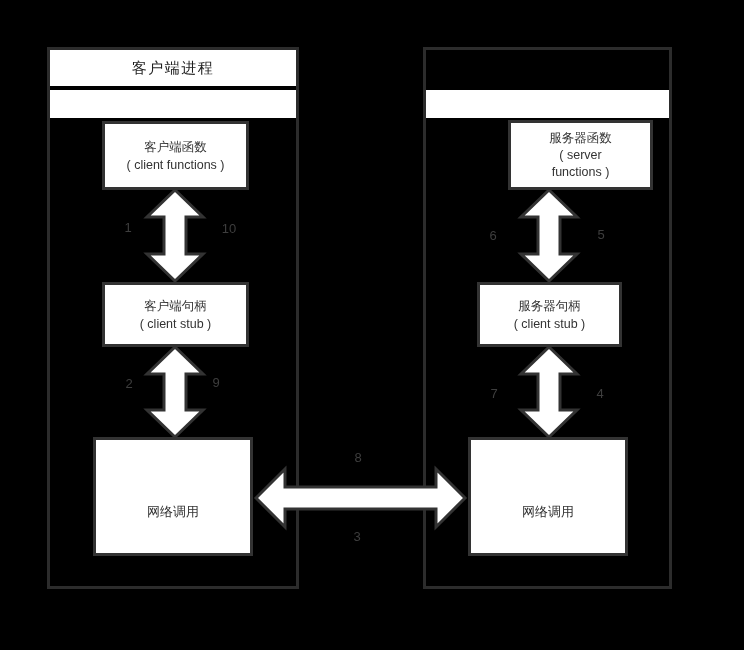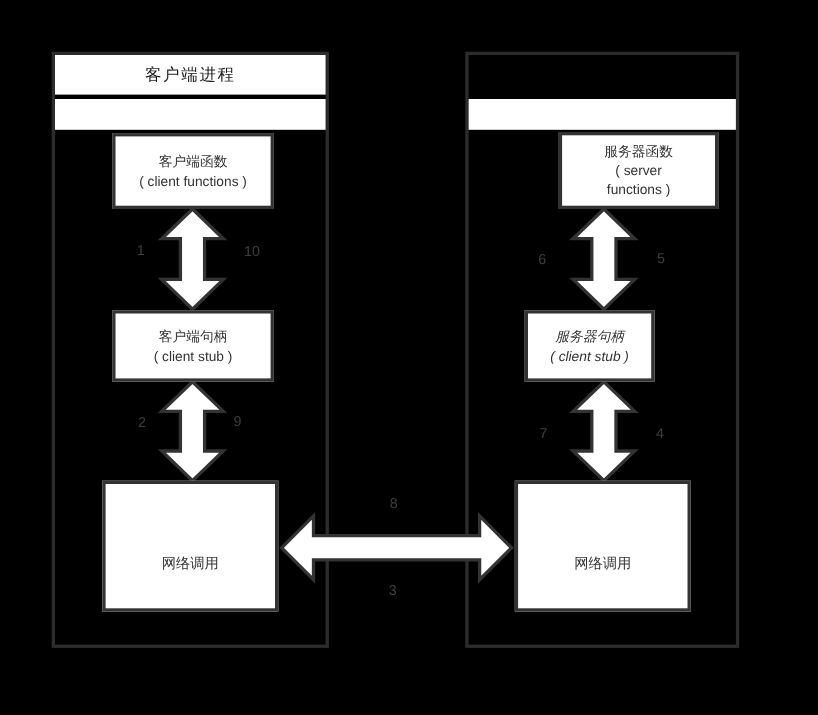--- a/index.html
+++ b/index.html
@@ -54,21 +54,21 @@
     align-items:center;justify-content:center;
     text-align:center;
     font-size:12.5px;line-height:18px;
     z-index:3;
   }
   .node.compact{line-height:17px;margin-left:31px;}
   .client-functions{left:102px;top:121px;width:147px;height:69px;}
   .client-stub{left:102px;top:282px;width:147px;height:65px;}
   .client-network{left:93px;top:437px;width:160px;height:119px;}
   .server-functions{left:477px;top:120px;width:145px;height:70px;}
-  .server-stub{left:477px;top:282px;width:118px;height:65px;font-style:italic;}
+  .server-stub{left:477px;top:282px;width:145px;height:65px;}
   .server-network{left:468px;top:437px;width:160px;height:119px;}
   .network-label{font-size:13px;margin-top:31px;}
   svg.arrows{
     position:absolute;left:0;top:0;width:744px;height:650px;
     z-index:2;pointer-events:none;
   }
   svg.arrows polygon{
     fill:var(--arrow-fill);
     stroke:var(--arrow-outline);
     stroke-width:3;

